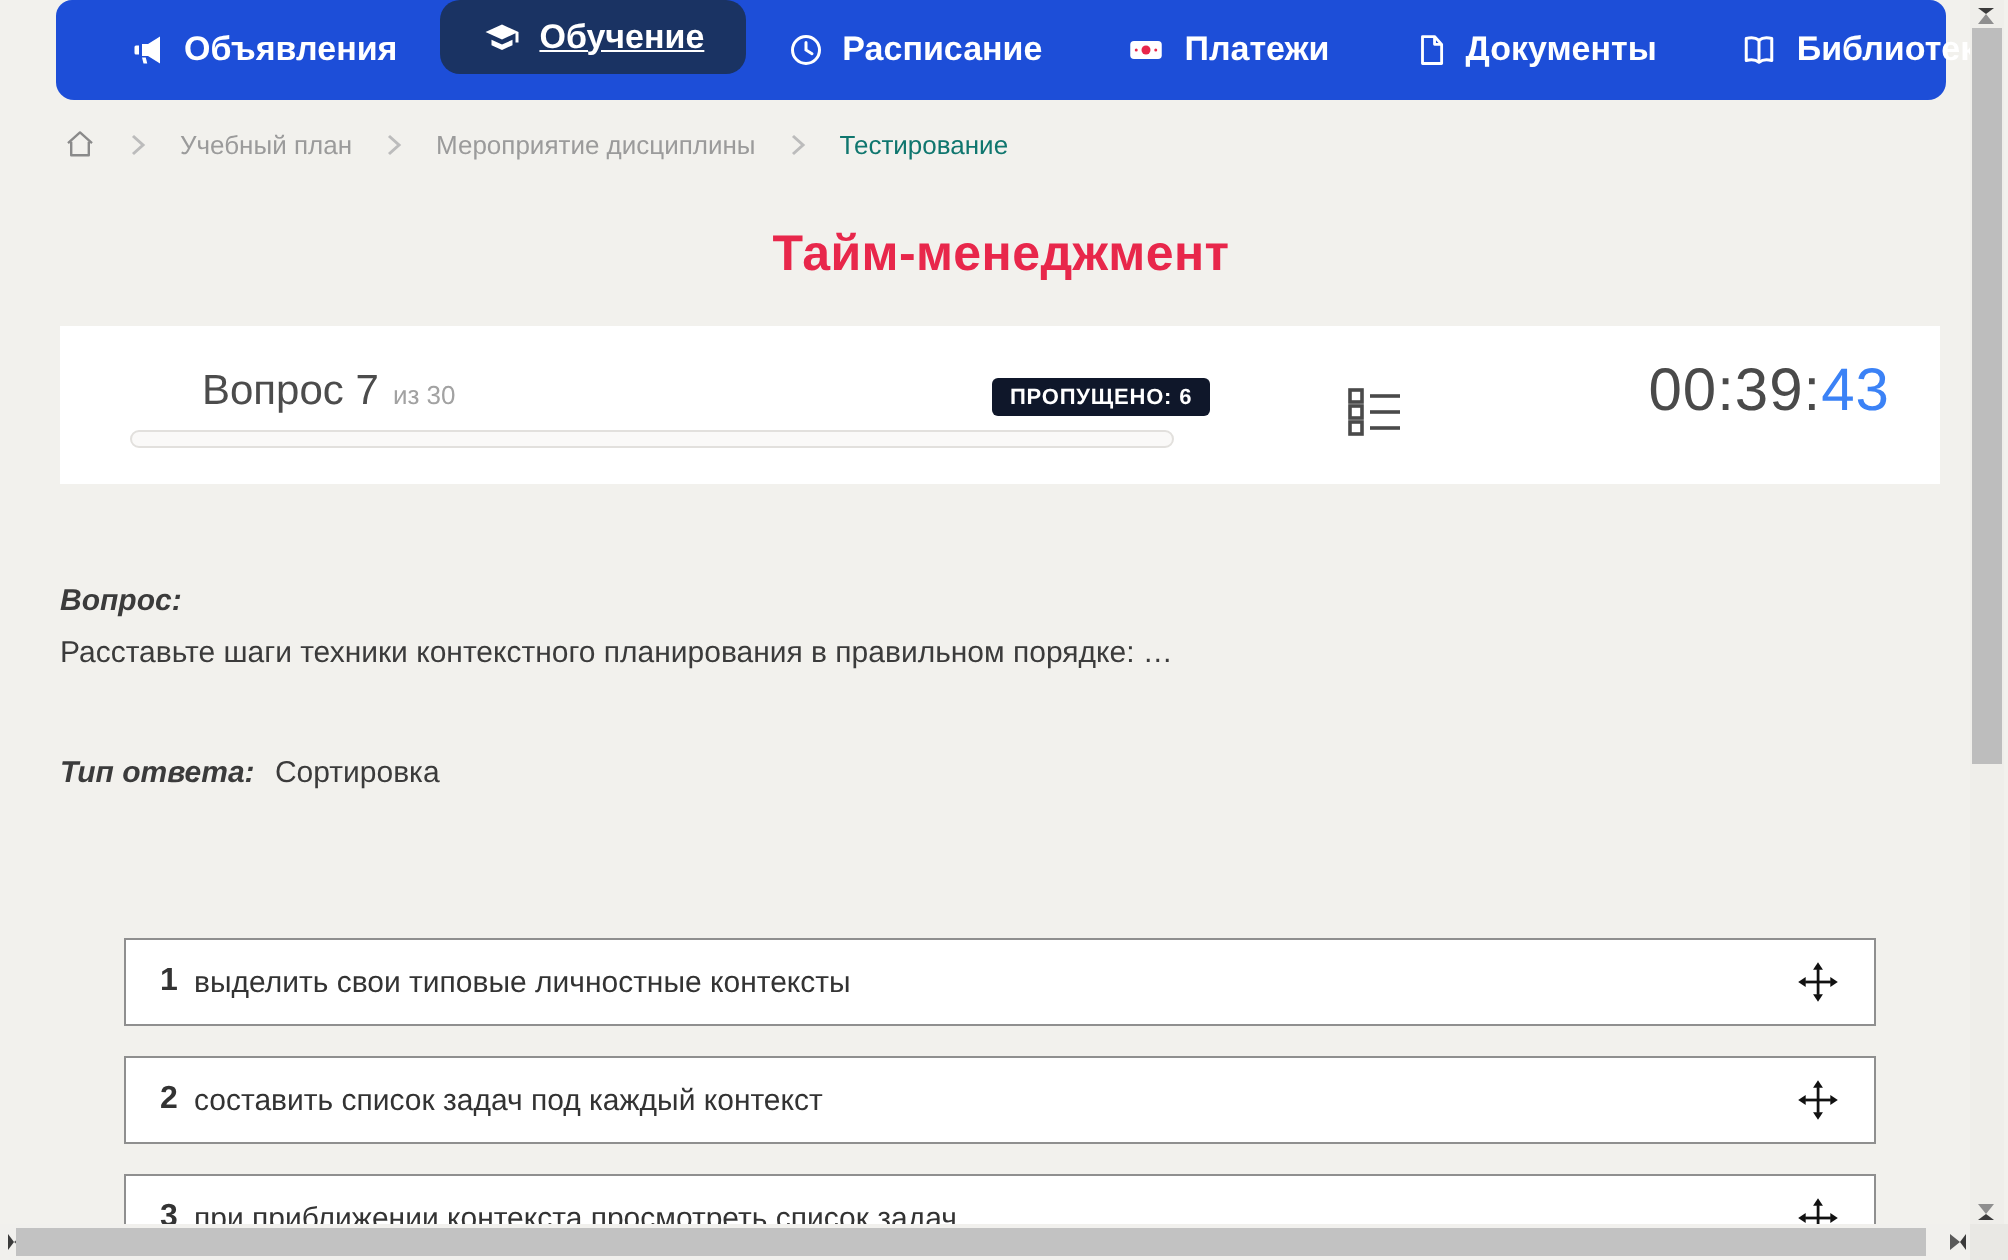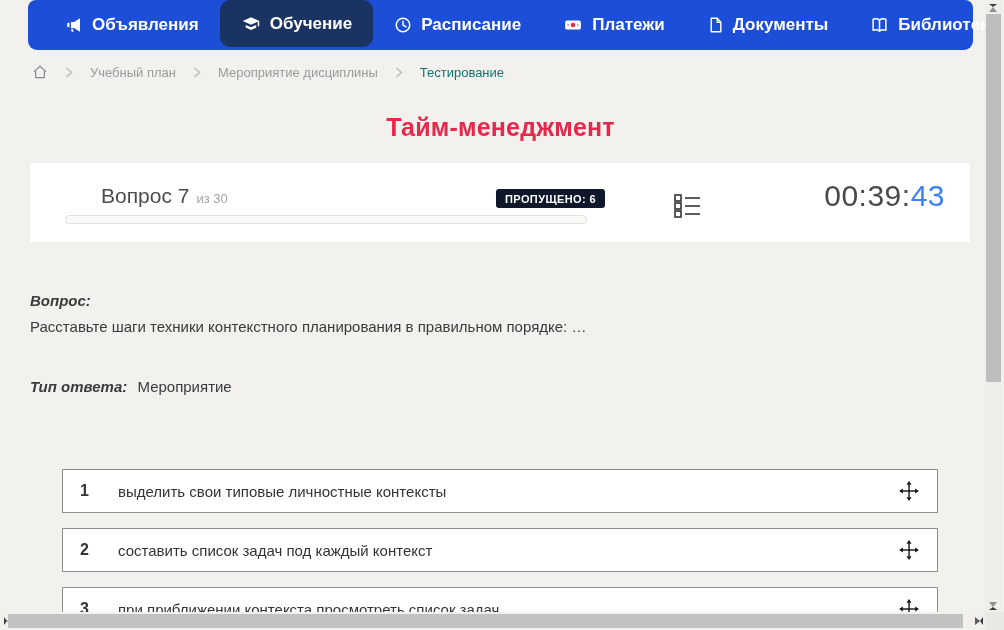--- a/index.html
+++ b/index.html
@@ -16,22 +16,23 @@
     background:#1d4ed8;
     border-radius:8px 8px 9px 9px;
     display:flex; align-items:center; padding-left:16px;
   }
   .tab {
     height:50px; display:flex; align-items:center; gap:9px;
     padding:0 21px; color:#fff; font-size:17px; font-weight:bold;
     cursor:pointer; white-space:nowrap;
   }
   .tab.active {
-    background:#1A3363; height:47px; border-radius:10px;
+    background:#1A3363; height:37px; border-radius:10px;
     align-self:flex-start;
+    text-decoration:underline;
   }
   .tab svg { display:block; }
   
   .breadcrumb {
     position:absolute; left:32px; top:63px; height:18px;
     display:flex; align-items:center; gap:17px; font-size:13px;
   }
   .bc-link { color:#9b9b9b; cursor:pointer; }
   .bc-current { color:#0f766e; }
   .bc-sep { display:flex; align-items:center; }
@@ -72,21 +73,21 @@
   .q-type .t-label { font-weight:bold; font-style:italic; }
   .q-type .t-value { margin-left:6px; }
   
   .sort-item {
     position:absolute; left:62px; width:876px; height:44px;
     background:#fff; border:1px solid #8f8f8f;
     display:flex; align-items:center; padding:0 17px;
     cursor:grab;
   }
   .sort-item .num { font-size:16px; font-weight:bold; color:#333; min-width:12px; }
-  .sort-item .txt { font-size:15px; color:#333; margin-left:26px; }
+  .sort-item .txt { font-size:15px; color:#333; margin-left:5px; }
   .sort-item .handle { margin-left:auto; width:22px; height:22px; cursor:move; }
   
   .vscroll { position:absolute; left:985px; top:0; width:17px; height:612px; background:#EFEEEA; }
   .vthumb  { position:absolute; left:1px; top:14px; width:15px; height:368px; background:#BDBDBD; cursor:pointer; }
   .hscroll { position:absolute; left:0; top:612px; width:985px; height:18px; background:#F1F0ED; }
   .hthumb  { position:absolute; left:8px; top:2px; width:955px; height:14px; background:#C2C2C2; cursor:pointer; }
   .corner  { position:absolute; left:985px; top:612px; width:19px; height:18px; background:#E9E8E4; }
   .tri { width:0; height:0; border-style:solid; position:absolute; cursor:pointer; }
   .tri-up    { left:4px; top:4px;  border-left:4px solid transparent; border-right:4px solid transparent; border-bottom:5px solid #8f8f8f; }
   .tri-down  { left:4px; top:602px;border-left:4px solid transparent; border-right:4px solid transparent; border-top:5px solid #8f8f8f; }
@@ -201,21 +202,21 @@
     </svg>
   </span>
   <div class="timer"><span>00:39:</span><span class="sec">43</span></div>
   <div class="progress-track"></div>
 </div>
 
 <div class="q-label">Вопрос:</div>
 <div class="q-text">Расставьте шаги техники контекстного планирования в правильном порядке: …</div>
 <div class="q-type">
   <span class="t-label">Тип ответа:</span>
-  <span class="t-value">Мероприятие</span>
+  <span class="t-value">Сортировка</span>
 </div>
 
 <div class="sort-item" style="top:469px;">
   <span class="num">1</span>
   <span class="txt">выделить свои типовые личностные контексты</span>
   <span class="handle">
     <svg width="22" height="22" viewBox="0 0 24 24" fill="#111">
       <rect x="11.3" y="5" width="1.5" height="14"></rect>
         <rect x="5" y="11.25" width="14" height="1.5"></rect>
       <polygon points="12,1.2 9.3,5.3 14.7,5.3"></polygon>

